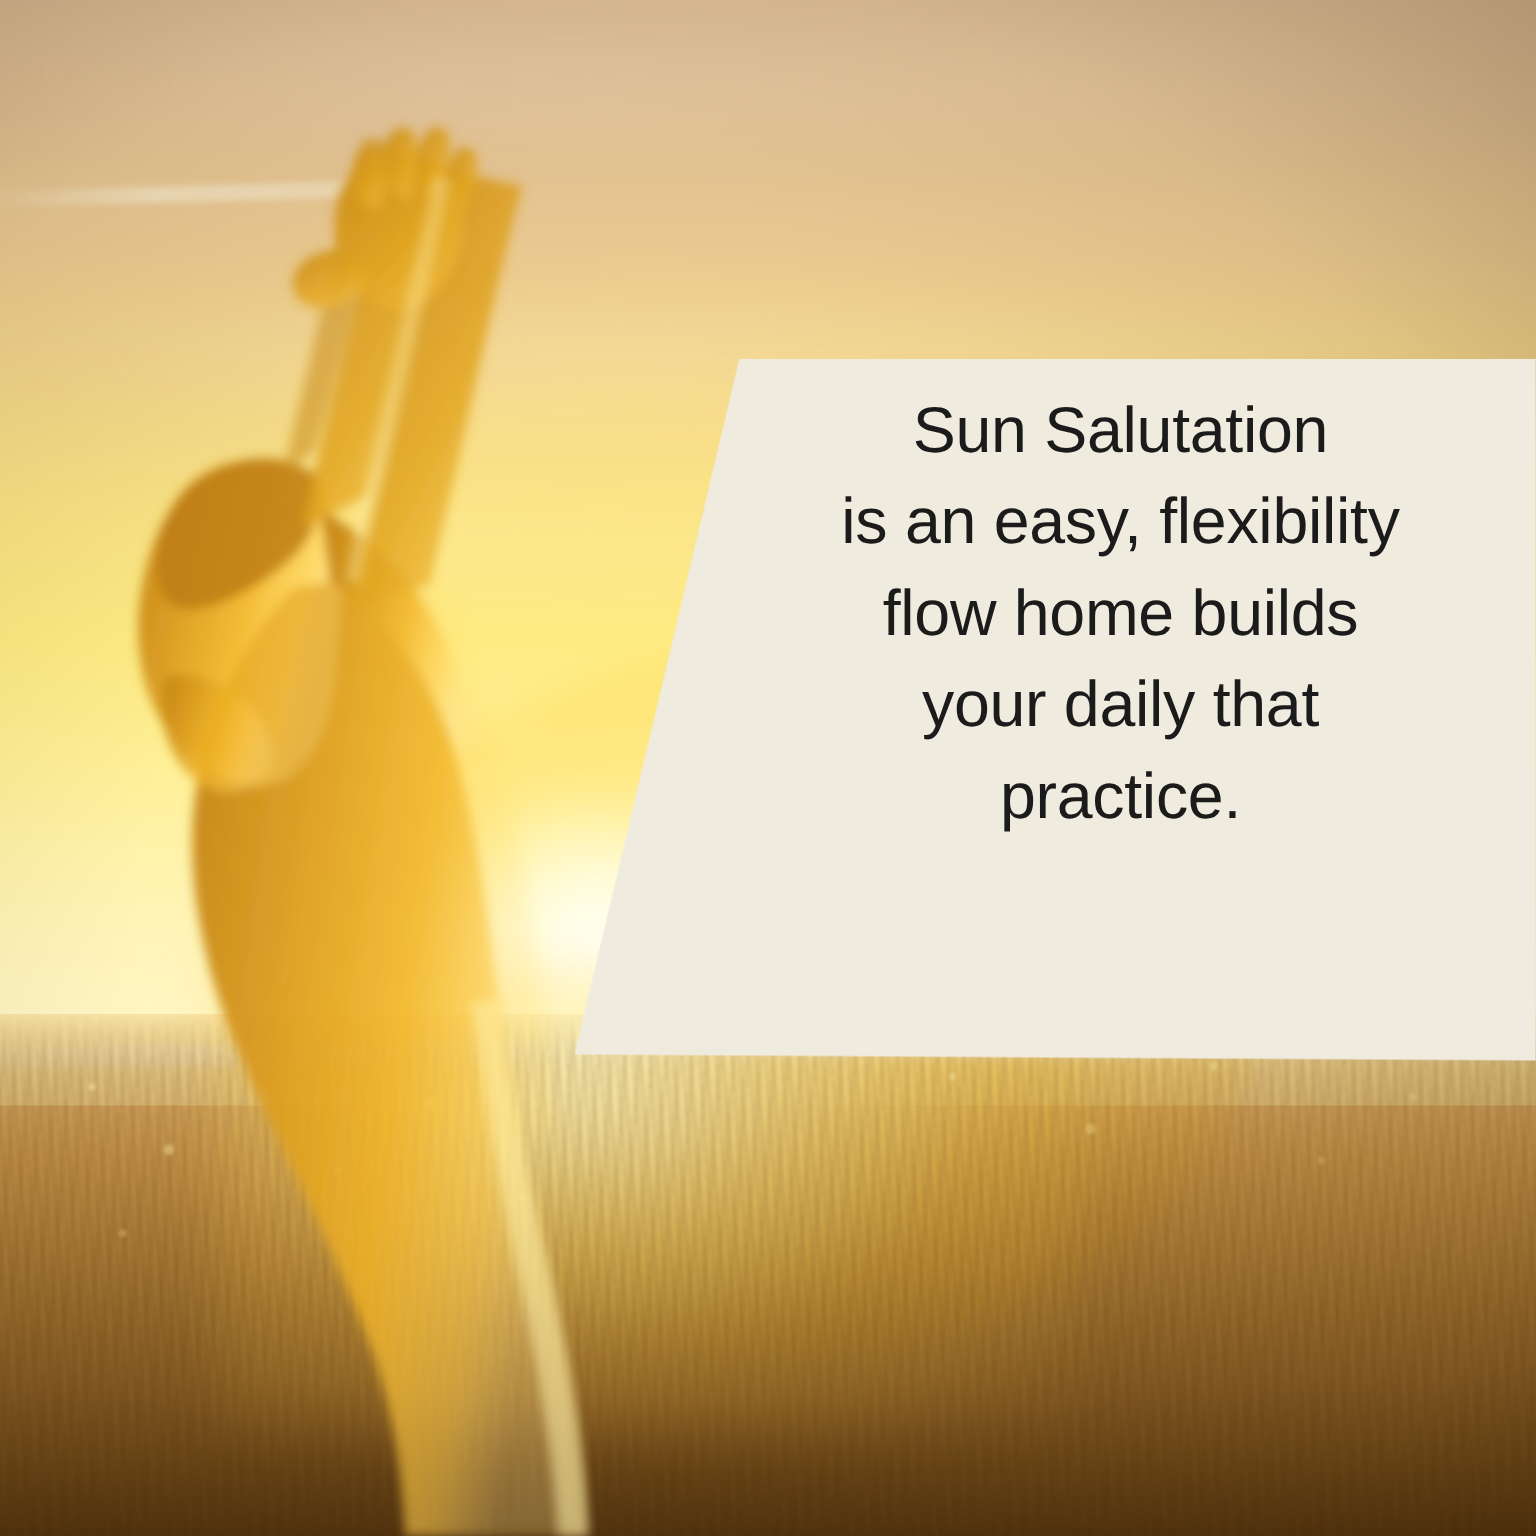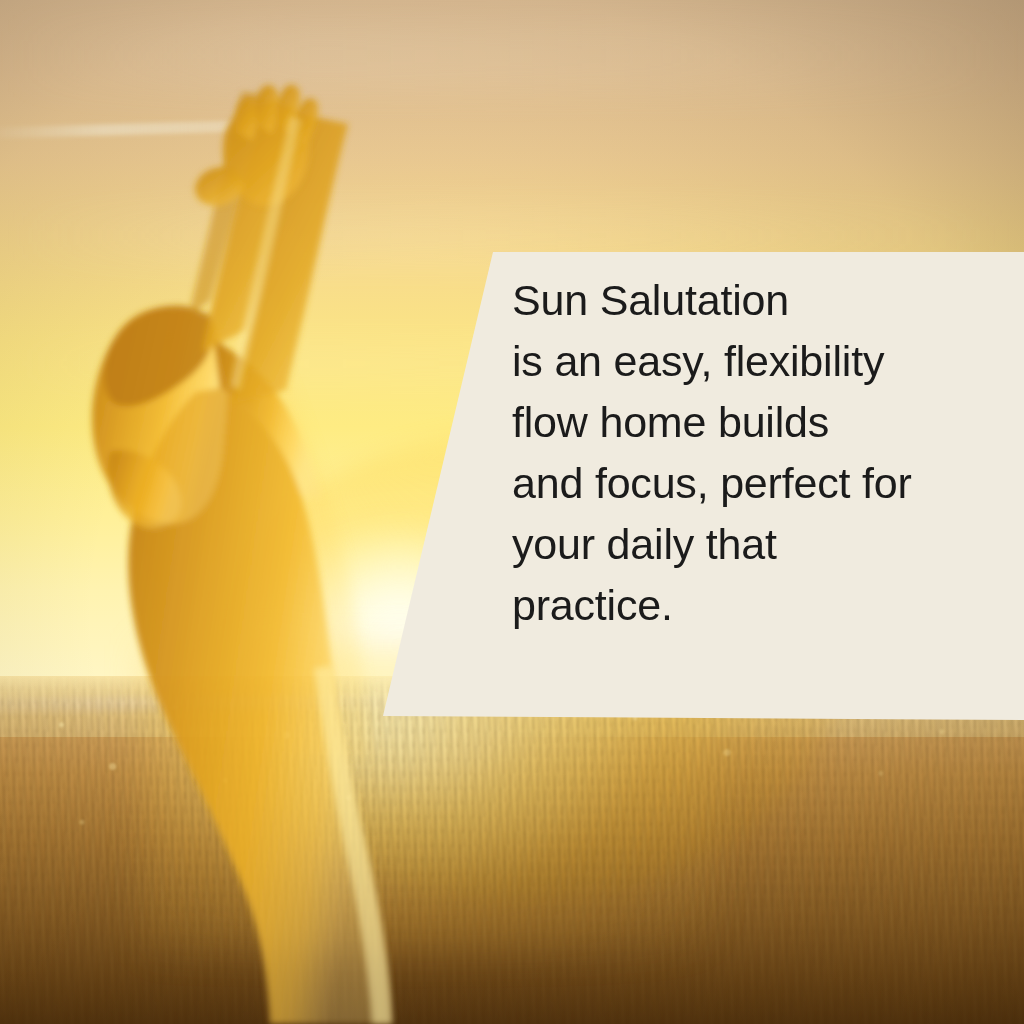--- a/index.html
+++ b/index.html
@@ -179,25 +179,26 @@
     left: 0; top: 0;
     width: 1024px; height: 1024px;
     pointer-events: none;
   }
   .figure svg { display: block; width: 100%; height: 100%; }
 
   
   .panel {
     position: absolute;
     left: 370px;
-    top: 248px;
+    top: 235px;
     width: 654px;
     height: 474px;
     background: #f0ebdf;
     clip-path: polygon(123px 4px, 654px 4px, 654px 472px, 13px 468px);
+    text-align: center;
     -webkit-clip-path: polygon(123px 4px, 654px 4px, 654px 472px, 13px 468px);
   }
   .panel-text {
     position: absolute;
     left: 142px;
     top: 22px;
     width: 470px;
     color: #1b1b1b;
     font-size: 43px;
     line-height: 61px;
@@ -351,19 +352,18 @@
         <path d="M302 120 C296 142 288 180 278 224 C266 280 252 338 240 390 L230 386 C240 334 254 276 266 220 C276 176 284 142 290 116 Z" fill="#fff3b8" opacity="0.6"></path>
       </g>
     </svg>
   </div>
 
   <div class="panel">
     <div class="panel-text">
       <div class="line">Sun Salutation</div>
       <div class="line">is an easy, flexibility</div>
       <div class="line">flow home builds</div>
-      <div class="line">and focus, perfect for</div>
       <div class="line">your daily that</div>
       <div class="line">practice.</div>
     </div>
   </div>
 
 </div>
 
 </body></html>

